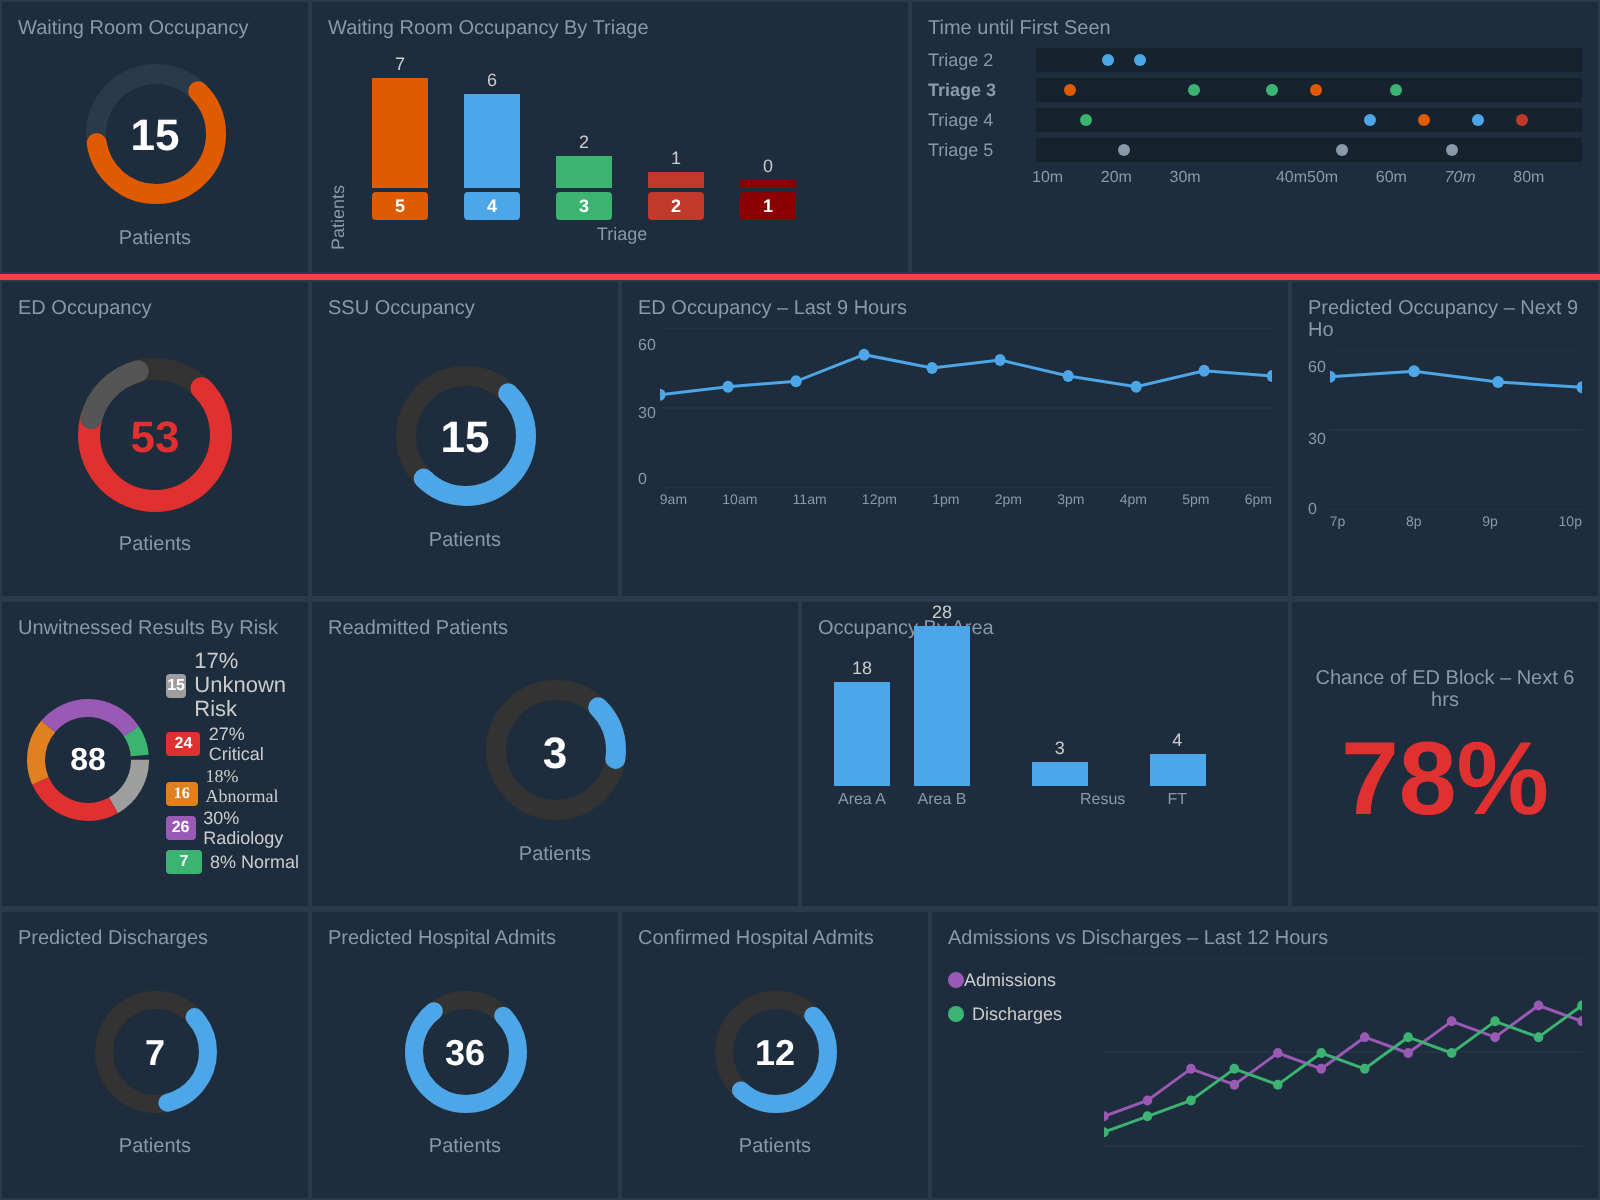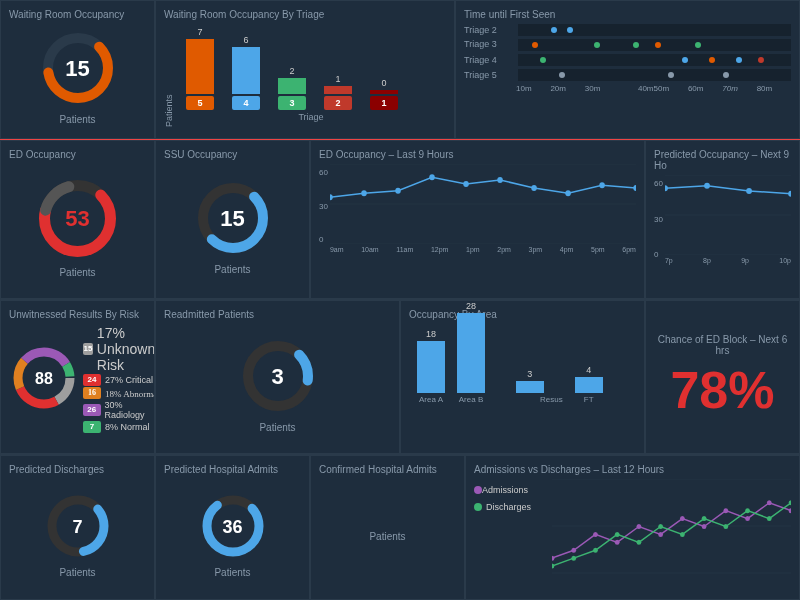--- a/index.html
+++ b/index.html
@@ -15,21 +15,21 @@
     .dashboard {
       display: grid;
       grid-template-rows: 140px 160px 155px 145px;
       width: 800px;
       height: 600px;
     }
     
     .row1 {
       display: grid;
       grid-template-columns: 155px 300px 1fr;
-      border-bottom: 1px solid #ef4444;
+      border-bottom: 3px solid #ef4444;
     }
     
     .row2 {
       display: grid;
       grid-template-columns: 155px 155px 1fr 155px;
       border-bottom: 1px solid #2a3a4a;
     }
     
     .row3 {
       display: grid;
@@ -188,21 +188,21 @@
     <div class="panel">
       <div class="panel-title">Time until First Seen</div>
       <div id="time-rows-container" style="margin-top:4px;">
       <div style="display: flex; align-items: center; margin: 3px 0px; gap: 4px;">
             <div style="width: 50px; font-size: 9px; color: rgb(136, 153, 170);">Triage 2</div>
             <div style="flex: 1 1 0%; height: 12px; position: relative; background: rgb(22, 34, 46);">
               <div style="position: absolute; width: 6px; height: 6px; border-radius: 50%; background: rgb(77, 166, 232); top: 3px; left: 12%;"></div>
               <div style="position: absolute; width: 6px; height: 6px; border-radius: 50%; background: rgb(77, 166, 232); top: 3px; left: 18%;"></div>
             </div>
           </div>
-          <div style="display: flex; align-items: flex-start; margin: 2px 0px; gap: 4px;">
+          <div style="display: flex; align-items: center; margin: 2px 0px; gap: 4px; font-weight: bold;">
             <div style="width: 50px; font-size: 9px; color: rgb(136, 153, 170);">Triage 3</div>
             <div style="flex: 1 1 0%; height: 12px; position: relative; background: rgb(22, 34, 46);">
               <div style="position: absolute; width: 6px; height: 6px; border-radius: 50%; background: rgb(224, 90, 0); top: 3px; left: 5%;"></div>
               <div style="position: absolute; width: 6px; height: 6px; border-radius: 50%; background: rgb(60, 179, 113); top: 3px; left: 28%;"></div>
               <div style="position: absolute; width: 6px; height: 6px; border-radius: 50%; background: rgb(60, 179, 113); top: 3px; left: 42%;"></div>
               <div style="position: absolute; width: 6px; height: 6px; border-radius: 50%; background: rgb(224, 90, 0); top: 3px; left: 50%;"></div>
               <div style="position: absolute; width: 6px; height: 6px; border-radius: 50%; background: rgb(60, 179, 113); top: 3px; left: 65%;"></div>
             </div>
           </div>
           <div style="display: flex; align-items: center; margin: 3px 0px; gap: 4px; justify-content: flex-end;">
@@ -352,21 +352,21 @@
             <circle cx="35" cy="35" r="26" fill="none" stroke="#e03030" stroke-width="9" stroke-dasharray="43.3 119.7" stroke-dashoffset="-27.5"></circle>
             <circle cx="35" cy="35" r="26" fill="none" stroke="#e08020" stroke-width="9" stroke-dasharray="29 134" stroke-dashoffset="-70.8"></circle>
             <circle cx="35" cy="35" r="26" fill="none" stroke="#9b59b6" stroke-width="9" stroke-dasharray="48.1 114.9" stroke-dashoffset="-99.8"></circle>
             <circle cx="35" cy="35" r="26" fill="none" stroke="#3cb371" stroke-width="9" stroke-dasharray="12.9 150.1" stroke-dashoffset="-147.9"></circle>
           </svg>
           <div style="position:absolute;top:50%;left:50%;transform:translate(-50%,-50%);font-size:16px;font-weight:bold;color:#fff;">88</div>
         </div>
         <ul class="legend-list" id="unwit-legend">
         <li style="display: flex; align-items: center; gap: 4px; margin: 1px 0px;">
               <div style="width: 18px; height: 12px; border-radius: 2px; background: rgb(158, 158, 158); text-align: center; font-size: 8px; font-weight: bold; line-height: 12px; color: rgb(255, 255, 255);">15</div>
-              <span style="font-size: 14px; color: rgb(204, 204, 204);">17% Unknown Risk</span>
+              <span style="font-size: 11px; color: rgb(204, 204, 204);">17% Unknown Risk</span>
             </li>
             <li style="display: flex; align-items: center; gap: 4px; margin: 1px 0px;">
               <div style="width: 18px; height: 12px; border-radius: 2px; background: rgb(224, 48, 48); text-align: center; font-size: 8px; font-weight: bold; line-height: 12px; color: rgb(255, 255, 255);">24</div>
               <span style="font-size: 9px; color: rgb(204, 204, 204);">27% Critical</span>
             </li>
             <li style="display: flex; align-items: flex-end; gap: 4px; margin: 1px 0px; font-family: Liberation Serif, serif;">
               <div style="width: 18px; height: 12px; border-radius: 2px; background: rgb(224, 128, 32); text-align: center; font-size: 8px; font-weight: bold; line-height: 12px; color: rgb(255, 255, 255);">16</div>
               <span style="font-size: 9px; color: rgb(204, 204, 204);">18% Abnormal</span>
             </li>
             <li style="display: flex; align-items: center; gap: 4px; margin: 1px 0px;">
@@ -454,20 +454,27 @@
           </svg>
           <div class="donut-value" style="font-size:18px;">36</div>
         </div>
         <div class="donut-label">Patients</div>
       </div>
     </div>
 
     <div class="panel">
       <div class="panel-title">Confirmed Hospital Admits</div>
       <div class="donut-container">
+        <div class="donut-wrapper">
+          <svg width="70" height="70" viewBox="0 0 70 70">
+            <circle cx="35" cy="35" r="26" fill="none" stroke="#333" stroke-width="9"></circle>
+            <circle cx="35" cy="35" r="26" fill="none" stroke="#4da6e8" stroke-width="9" stroke-dasharray="80 83" stroke-dashoffset="20" stroke-linecap="round"></circle>
+          </svg>
+          <div class="donut-value" style="font-size:18px;">12</div>
+        </div>
         <div class="donut-label">Patients</div>
       </div>
     </div>
 
     <div class="panel">
       <div class="panel-title">Admissions vs Discharges – Last 12 Hours</div>
       <div style="display:flex;gap:8px;height:calc(100%-18px);">
         <div class="adm-legend" id="adm-legend" style="margin-top:4px;min-width:70px;">
         <div style="display: flex; align-items: center; gap: 0; font-size: 9px; margin: 2px 0px;">
               <div style="width: 8px; height: 8px; border-radius: 50%; background: rgb(155, 89, 182);"></div>

